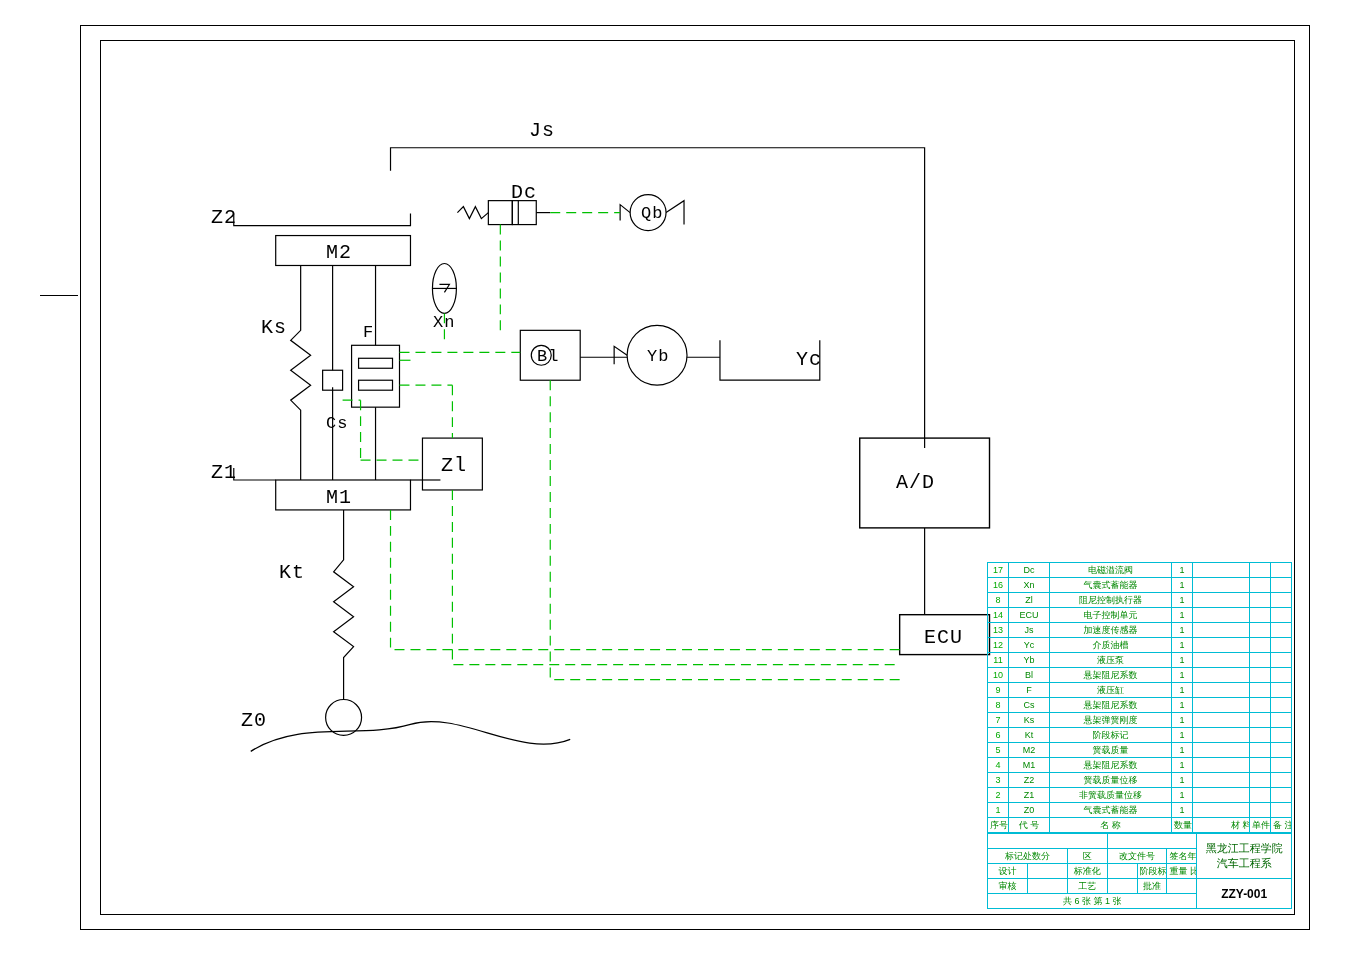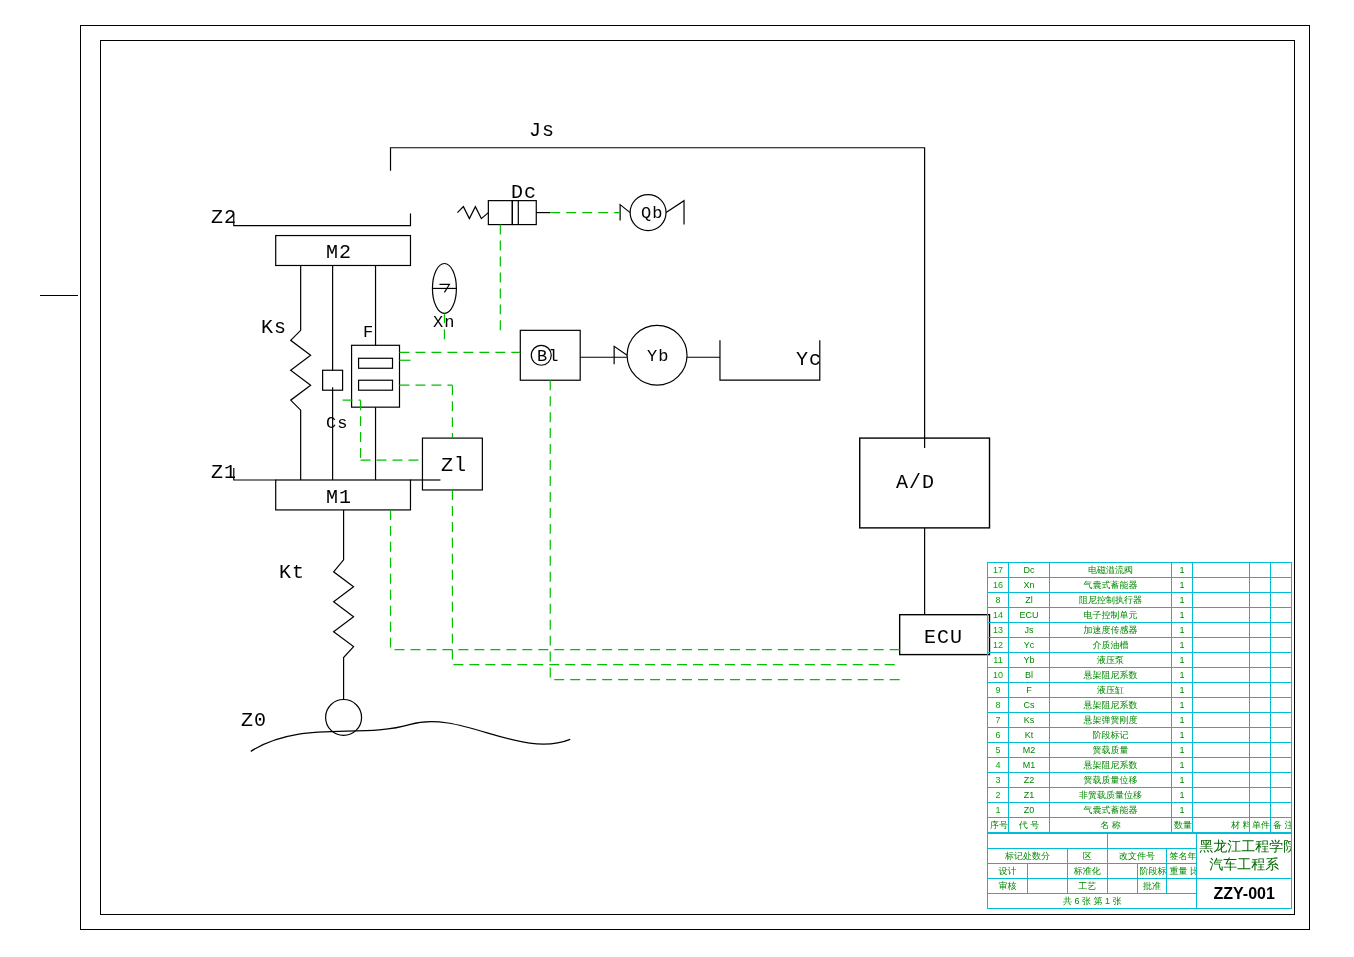--- a/index.html
+++ b/index.html
@@ -105,22 +105,22 @@
     padding: 0 2px;
     text-align: center;
     vertical-align: middle;
     font-size: 9px;
     color: #008800;
     overflow: hidden;
     white-space: nowrap;
   }
   .tb .idx { color: #00aa00; text-align: center; }
   .tb .hdr td { color: #008800; }
-  .tb .org { color: #006600; font-size: 14px; font-family: Liberation Serif, serif; }
-  .tb .code { color: #000; font-size: 16px; font-weight: bold; }
+  .tb .org { color: #006600; font-size: 11px; font-family: Liberation Serif, serif; }
+  .tb .code { color: #000; font-size: 12px; font-weight: bold; }
 
   .bomRow td:nth-child(1){ width: 16px; }
   .bomRow td:nth-child(2){ width: 36px; }
   .bomRow td:nth-child(3){ }
   .bomRow td:nth-child(4){ width: 16px; }
   .bomRow td:nth-child(5){ width: 16px; padding-left: 38px; }
   .bomRow td:nth-child(6){ width: 16px; }
   .bomRow td:nth-child(7){ width: 16px; }
 </style>
 </head>

